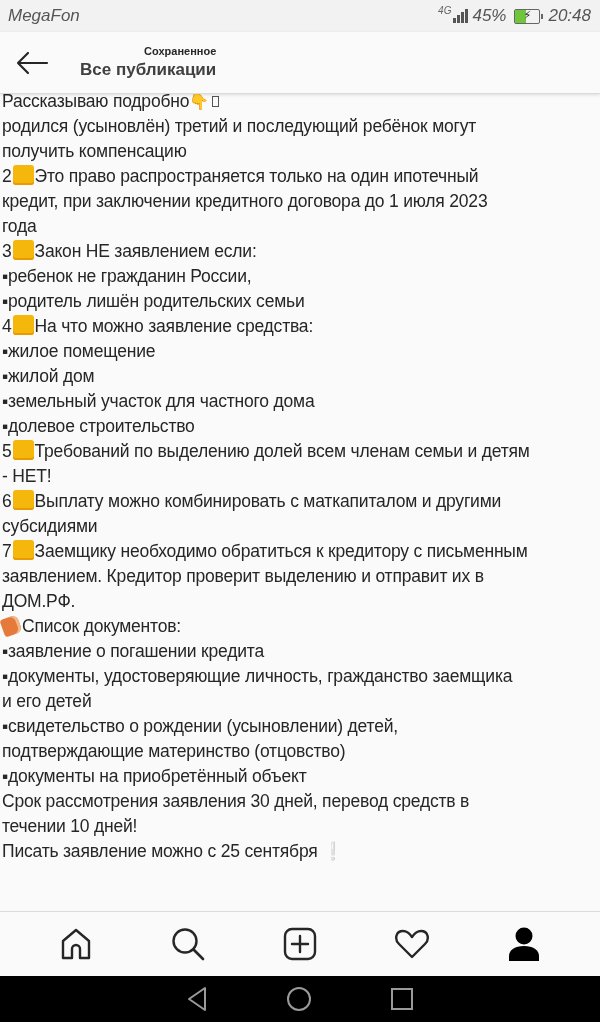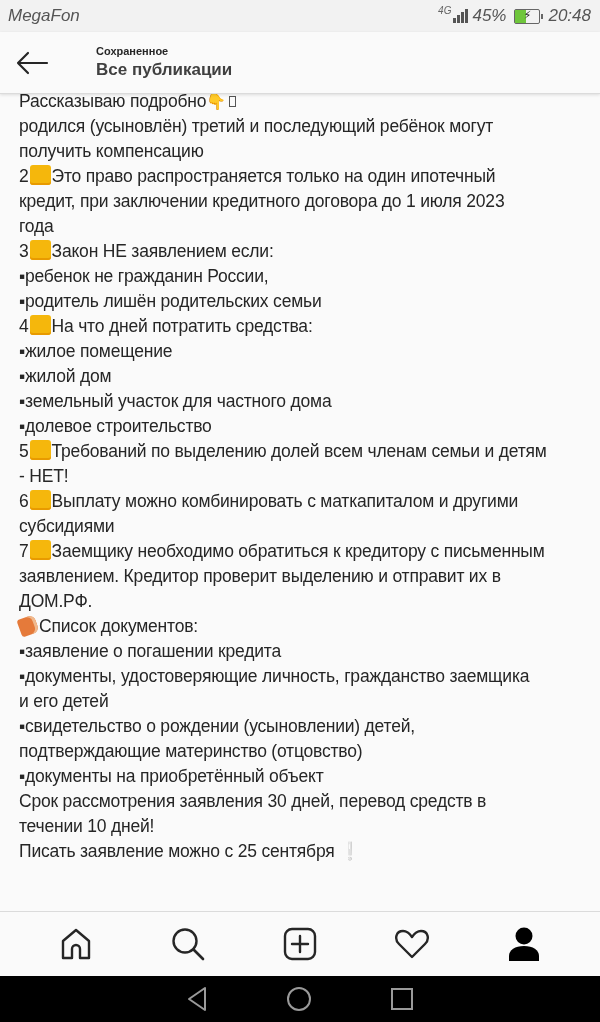--- a/index.html
+++ b/index.html
@@ -11,25 +11,25 @@
   .net { font-size: 10px; position: relative; top: -6px; margin-right: -2px; color: #666; margin-left: 44px; }
   .signal { display: flex; align-items: flex-end; gap: 1px; height: 14px; }
   .signal span { width: 3px; background: #555; display: block; }
   .battery { width: 26px; height: 15px; border: 1.5px solid #666; border-radius: 2px; position: relative; margin: 0 4px 0 4px; }
   .battery .fill { position: absolute; left: 0; top: 0; bottom: 0; width: 45%; background: #6fc63c; }
   .battery .bolt { position: absolute; left: 8px; top: -1px; font-size: 11px; color: #222; }
   .battery::after { content: ""; position: absolute; right: -4px; top: 4px; width: 2px; height: 5px; background: #666; }
 
   .app-header { position: absolute; top: 32px; left: 0; width: 600px; height: 62px; background: #fafafa; border-bottom: 1px solid #dbdbdb; box-shadow: 0 1px 3px rgba(0,0,0,0.12); display: flex; align-items: center; z-index: 2; }
   .back-btn { width: 64px; height: 62px; display: flex; align-items: center; justify-content: center; }
-  .header-titles { margin-left: 32px; }
+  .header-titles { margin-left: 16px; text-align: right; }
   .header-sub { font-size: 11px; color: #262626; font-weight: bold; }
   .header-title { font-size: 17px; font-weight: bold; color: #404040; margin-top: 3px; }
 
-  .content { position: absolute; top: 89px; left: 0; width: 600px; height: 822px; overflow: hidden; padding: 0 19px; }
+  .content { position: absolute; top: 89px; left: 0; width: 600px; height: 822px; overflow: hidden; padding: 0 2px; }
   .post-line { font-size: 17.5px; line-height: 25px; color: #262626; white-space: pre-wrap; letter-spacing: -0.2px; }
   .sq { display: inline-block; width: 21px; height: 20px; background: #f5b70c; border-radius: 3px; vertical-align: -3px; margin: 0 1px; box-shadow: inset 0 -2px 0 #e89a00; }
   .hand { color: #f6a623; font-size: 16px; }
   .box { display: inline-block; width: 7px; height: 11px; border: 1px solid #555; vertical-align: 0; margin-left: 3px; }
   .book { display: inline-block; width: 18px; height: 18px; background: #e57a3a; border-radius: 3px 6px 6px 3px; vertical-align: -3px; margin-right: 2px; transform: rotate(-20deg); box-shadow: inset -3px 0 0 #f0b98d; }
   .excl { color: #3db9d3; font-weight: bold; }
 
   .tab-bar { position: absolute; top: 911px; left: 0; width: 600px; height: 65px; background: #fafafa; border-top: 1px solid #dbdbdb; display: flex; align-items: center; justify-content: space-around; padding: 0 20px; }
   .tab { width: 60px; height: 50px; display: flex; align-items: center; justify-content: center; }
 
@@ -76,21 +76,21 @@
   <div class="post-line">получить компенсацию</div>
 
   <div class="post-line"><span>2</span><span class="sq"></span><span>Это право распространяется только на один ипотечный</span></div>
   <div class="post-line">кредит, при заключении кредитного договора до 1 июля 2023</div>
   <div class="post-line">года</div>
 
   <div class="post-line"><span>3</span><span class="sq"></span><span>Закон НЕ заявлением если:</span></div>
   <div class="post-line">▪ребенок не гражданин России,</div>
   <div class="post-line">▪родитель лишён родительских семьи</div>
 
-  <div class="post-line"><span>4</span><span class="sq"></span><span>На что дней потратить средства:</span></div>
+  <div class="post-line"><span>4</span><span class="sq"></span><span>На что можно заявление средства:</span></div>
   <div class="post-line">▪жилое помещение</div>
   <div class="post-line">▪жилой дом</div>
   <div class="post-line">▪земельный участок для частного дома</div>
   <div class="post-line">▪долевое строительство</div>
 
   <div class="post-line"><span>5</span><span class="sq"></span><span>Требований по выделению долей всем членам семьи и детям</span></div>
   <div class="post-line">- НЕТ!</div>
 
   <div class="post-line"><span>6</span><span class="sq"></span><span>Выплату можно комбинировать с маткапиталом и другими</span></div>
   <div class="post-line">субсидиями</div>

